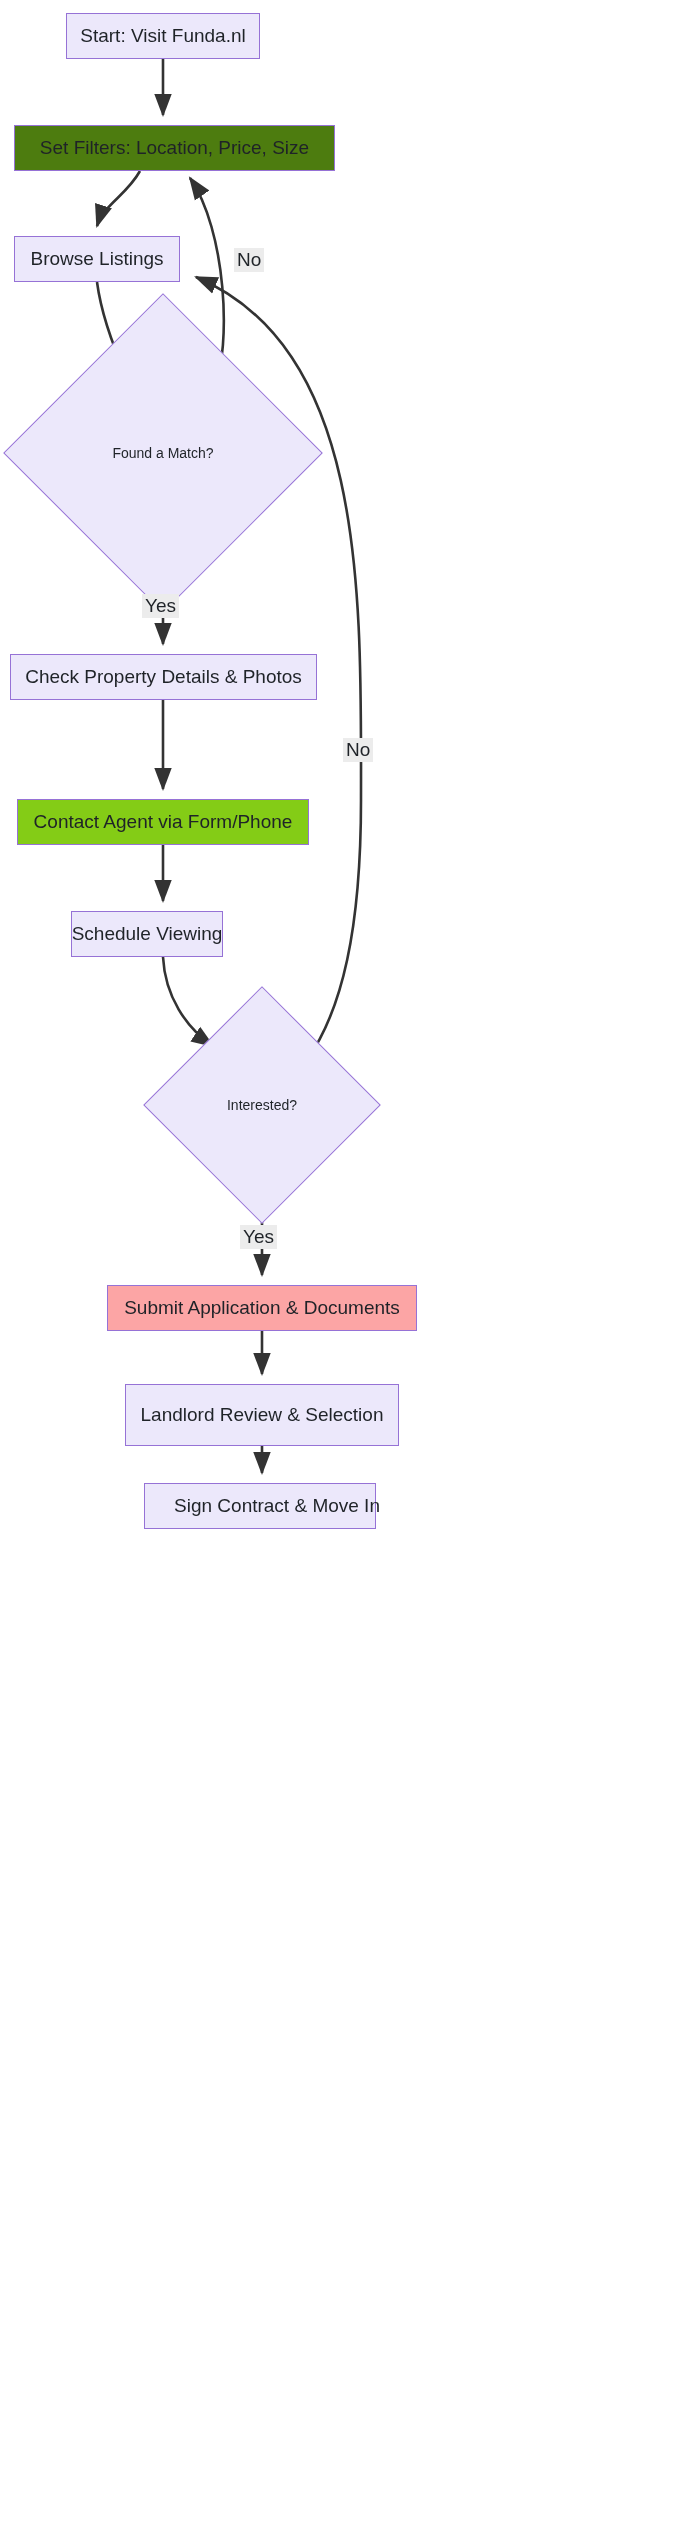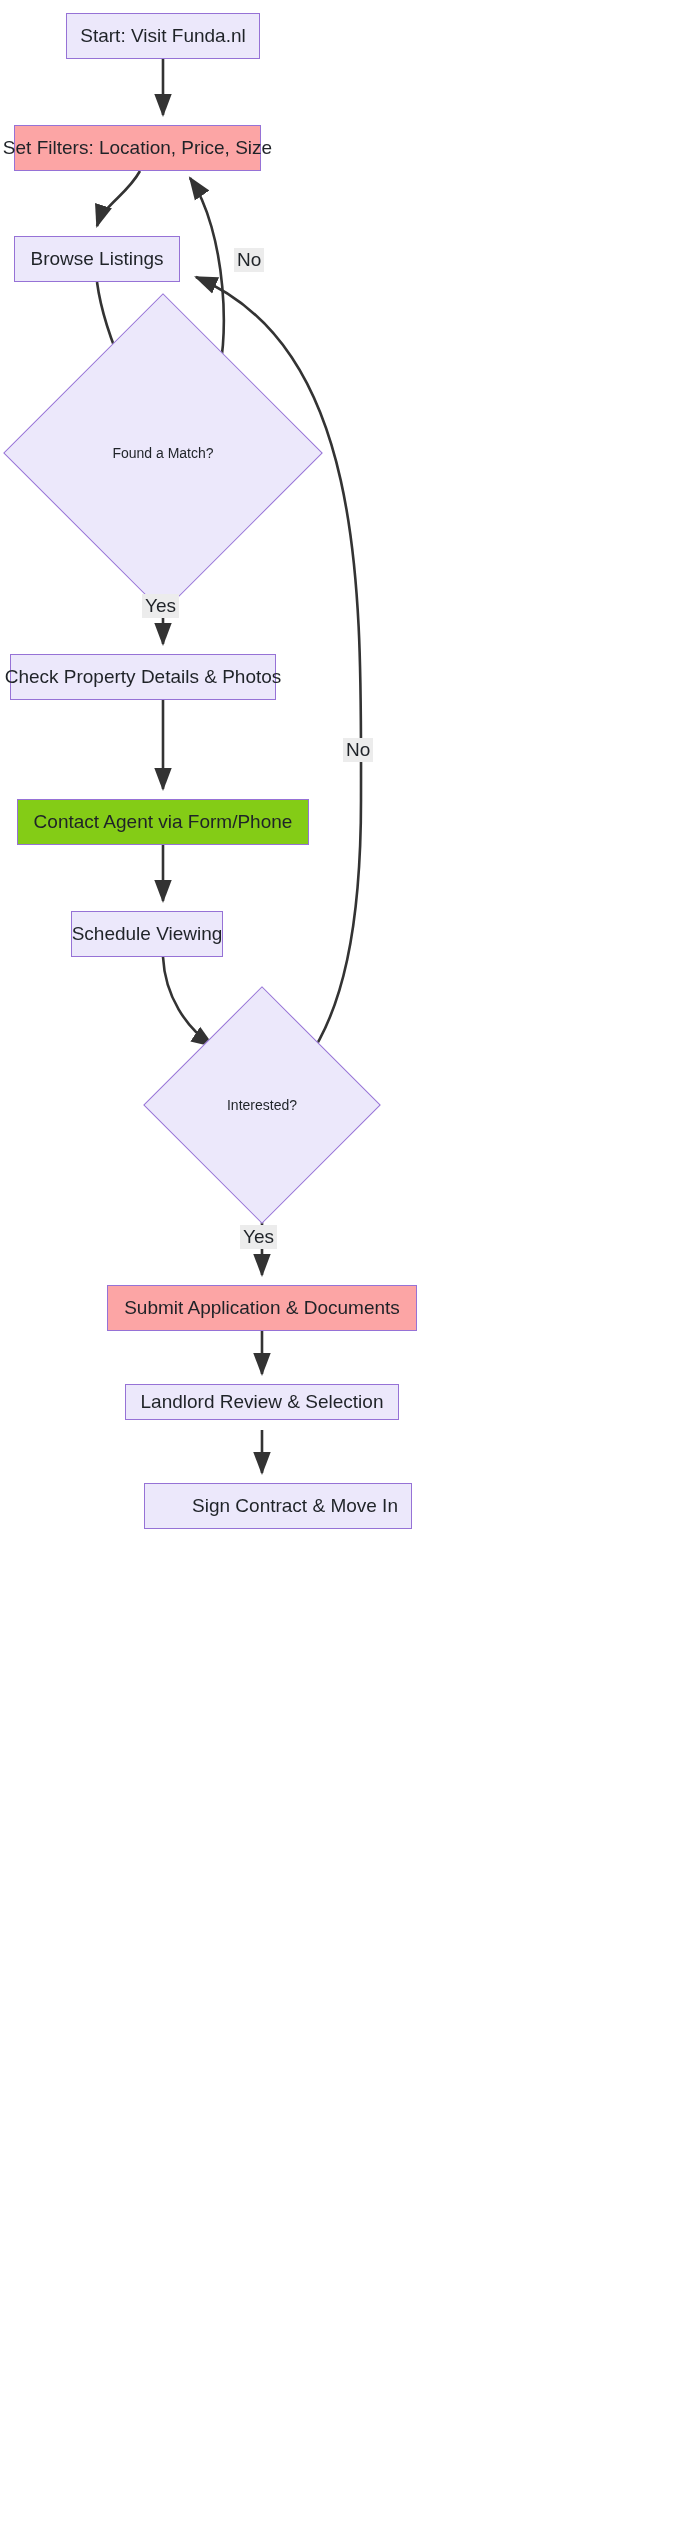--- a/index.html
+++ b/index.html
@@ -53,59 +53,59 @@
       <path d="M262,1331 L262,1374"></path>
 
       <path d="M262,1430 L262,1473"></path>
     </g>
   </svg>
 
   <div class="node" style="left: 66px; top: 13px; width: 194px; height: 46px; background: rgb(236, 232, 251); border-color: rgb(150, 114, 214);">
     <span>Start: Visit Funda.nl</span>
   </div>
 
-  <div class="node" style="left: 14px; top: 125px; width: 247px; height: 46px; background: #fca5a5; border-color: rgb(150, 114, 214);">
+  <div class="node" style="left: 14px; top: 125px; width: 321px; height: 46px; background: #4d7c0f; border-color: rgb(150, 114, 214);">
     <span>Set Filters: Location, Price, Size</span>
   </div>
 
   <div class="node" style="left: 14px; top: 236px; width: 166px; height: 46px; background: rgb(236, 232, 251); border-color: rgb(150, 114, 214);">
     <span>Browse Listings</span>
   </div>
 
   <div class="node diamond" style="left: 50px; top: 340px; width: 226px; height: 226px;">
     <span class="dia-shape" style="background: rgb(236, 232, 251); border-color: rgb(150, 114, 214);"></span>
     <span class="dia-label">Found a Match?</span>
   </div>
 
-  <div class="node" style="left: 10px; top: 654px; width: 266px; height: 46px; background: rgb(236, 232, 251); border-color: rgb(150, 114, 214);">
+  <div class="node" style="left: 10px; top: 654px; width: 307px; height: 46px; background: rgb(236, 232, 251); border-color: rgb(150, 114, 214);">
     <span>Check Property Details &amp; Photos</span>
   </div>
 
   <div class="node" style="left: 17px; top: 799px; width: 292px; height: 46px; background: #84cc16; border-color: rgb(150, 114, 214);">
     <span>Contact Agent via Form/Phone</span>
   </div>
 
   <div class="node" style="left: 71px; top: 911px; width: 152px; height: 46px; background: rgb(236, 232, 251); border-color: rgb(150, 114, 214);">
     <span>Schedule Viewing</span>
   </div>
 
   <div class="node diamond" style="left: 178px; top: 1021px; width: 168px; height: 168px;">
     <span class="dia-shape" style="background: rgb(236, 232, 251); border-color: rgb(150, 114, 214);"></span>
     <span class="dia-label">Interested?</span>
   </div>
 
   <div class="node" style="left: 107px; top: 1285px; width: 310px; height: 46px; background: #fca5a5; border-color: rgb(150, 114, 214);">
     <span>Submit Application &amp; Documents</span>
   </div>
 
-  <div class="node" style="left: 125px; top: 1384px; width: 274px; height: 36px; background: rgb(236, 232, 251); border-color: rgb(150, 114, 214);">
+  <div class="node" style="left: 125px; top: 1384px; width: 274px; height: 62px; background: rgb(236, 232, 251); border-color: rgb(150, 114, 214);">
     <span>Landlord Review &amp; Selection</span>
   </div>
 
-  <div class="node" style="left: 144px; top: 1483px; width: 268px; height: 46px; background: rgb(236, 232, 251); border-color: rgb(150, 114, 214); padding-left: 34px;">
+  <div class="node" style="left: 144px; top: 1483px; width: 232px; height: 46px; background: rgb(236, 232, 251); border-color: rgb(150, 114, 214); padding-left: 34px;">
     <span>Sign Contract &amp; Move In</span>
   </div>
 
   <div class="edge-label" style="left: 234px; top: 248px; background: rgb(236, 236, 236); color: rgb(31, 35, 40);">No</div>
   <div class="edge-label" style="left: 142px; top: 594px; background: rgb(236, 236, 236); color: rgb(31, 35, 40);">Yes</div>
   <div class="edge-label" style="left: 343px; top: 738px; background: rgb(236, 236, 236); color: rgb(31, 35, 40);">No</div>
   <div class="edge-label" style="left: 240px; top: 1225px; background: rgb(236, 236, 236); color: rgb(31, 35, 40);">Yes</div>
 
 </div>
 

